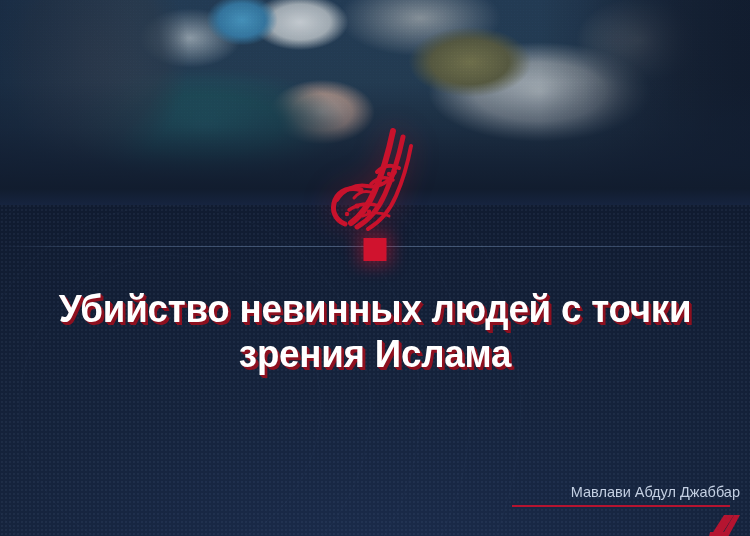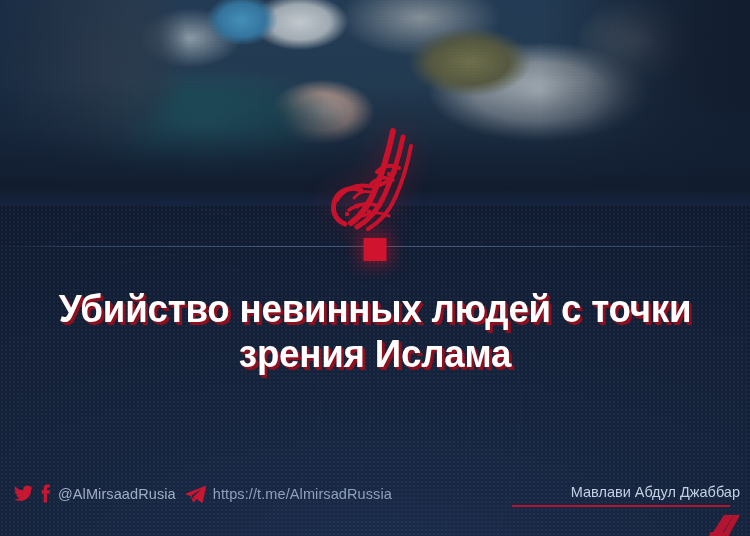--- a/index.html
+++ b/index.html
@@ -270,39 +270,20 @@
       </g>
     </svg>
     <div class="logo-square"></div>
   </div>
 
   <div class="title">Убийство невинных людей с точки
 зрения Ислама</div>
 
   <div class="footer">
 
-    <div class="footer-left">
-      <span class="icon-red">
-        <svg width="19" height="17" viewBox="0 0 24 20" fill="#c81731">
-          <path d="M24 2.4a9.6 9.6 0 0 1-2.83.79A4.95 4.95 0 0 0 23.34.38a9.9 9.9 0 0 1-3.13 1.2A4.92 4.92 0 0 0 11.8 6.03 13.97 13.97 0 0 1 1.67.9 4.92 4.92 0 0 0 3.2 7.47 4.9 4.9 0 0 1 .96 6.85v.06a4.93 4.93 0 0 0 3.95 4.83 4.96 4.96 0 0 1-2.22.08 4.93 4.93 0 0 0 4.6 3.42A9.88 9.88 0 0 1 0 17.29a13.94 13.94 0 0 0 7.55 2.21c9.05 0 14-7.5 14-14v-.64A10 10 0 0 0 24 2.4z"></path>
-        </svg>
-      </span>
-      <span class="icon-red">
-        <svg width="11" height="19" viewBox="0 0 12 22" fill="#c81731">
-          <path d="M11.2 7.3H7.9V5.2c0-.9.6-1.1 1-1.1h2.2V.5L8.1.5C4.7.5 3.9 3 3.9 4.7v2.6H1.6v3.8h2.3V21.5h4V11.1h2.9l.4-3.8z"></path>
-        </svg>
-      </span>
-      <span class="handle">@AlMirsaadRusia</span>
-      <span class="icon-red" style="margin-left:3px">
-        <svg width="20" height="18" viewBox="0 0 24 21" fill="#c81731">
-          <path d="M23.6.6 0.7 9.5c-.9.35-.88 1.65.03 1.97l5.2 1.82 2.02 6.3c.25.8 1.27 1.02 1.83.4l3.05-3.35 5.6 4.1c.73.53 1.77.13 1.96-.76L23.9 1.8c.2-.94-.7-1.6-1.3-1.2zM6.6 12.15 18.7 4.4 9.3 13.1l-.37 4.1-2.33-5.05z"></path>
-        </svg>
-      </span>
-      <span class="tme">https://t.me/AlmirsadRussia</span>
-    </div>
 
     <div class="footer-right">
       <span class="author">Мавлави Абдул Джаббар</span>
       <svg class="brand-mark" viewBox="0 0 46 30">
         <g fill="#b51430">
           <path d="M30 4 L40 4 L26 26 L16 26 Z"></path>
           <path d="M40 4 L46 4 L34 26 L27 26 Z"></path>
           <path d="M16 21 L34 21 L33 26 L15 26 Z"></path>
         </g>
       </svg>

